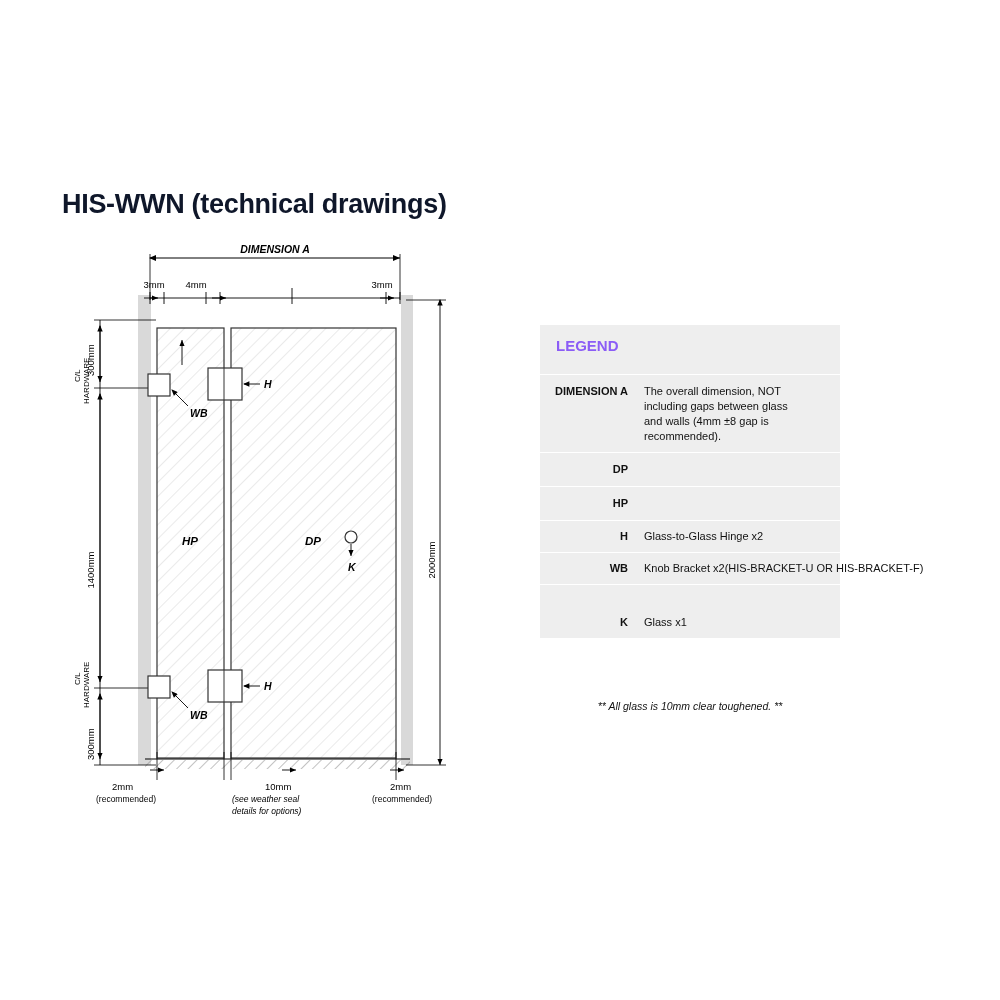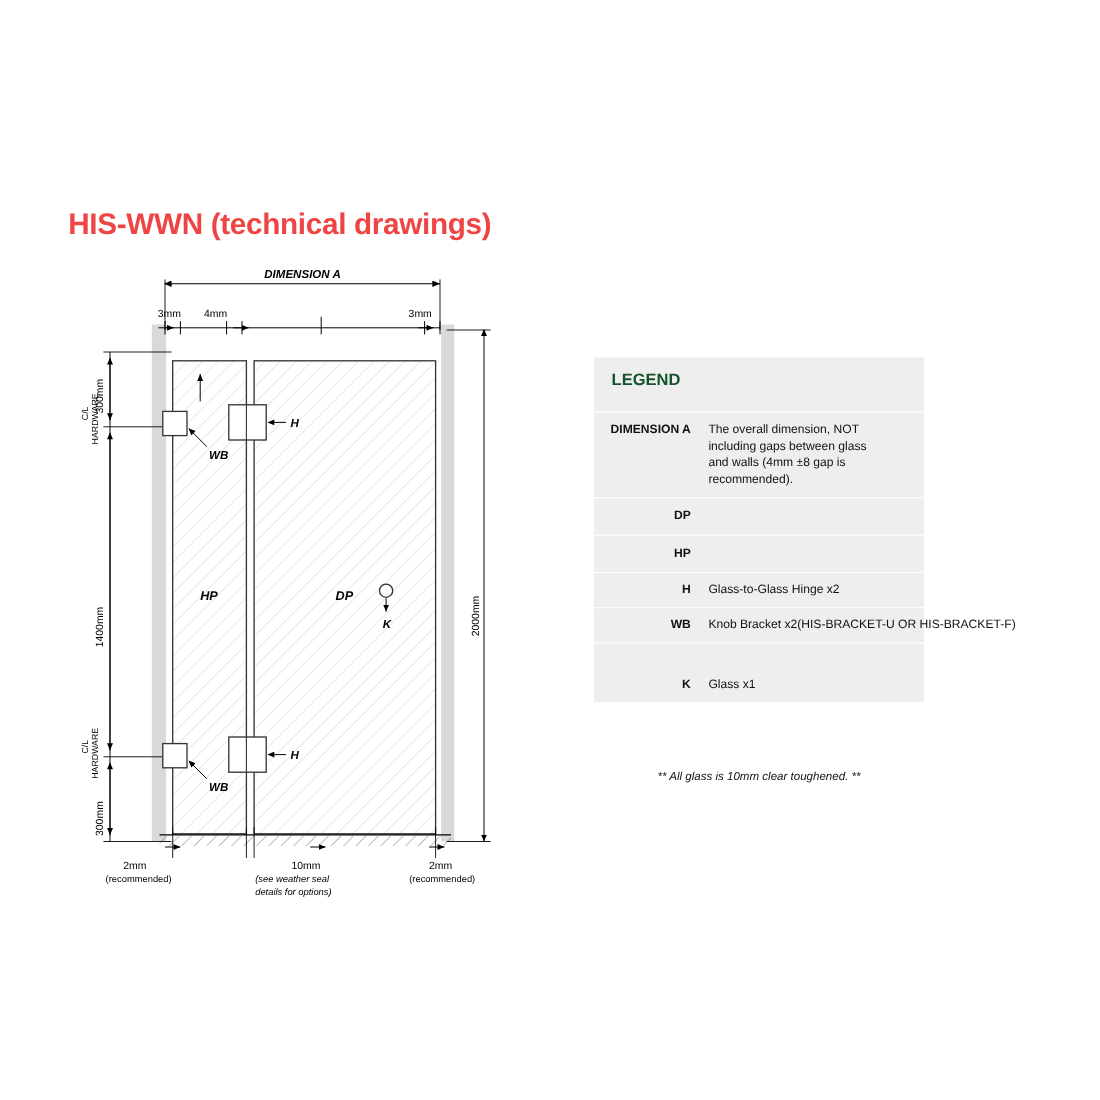--- a/index.html
+++ b/index.html
@@ -15,21 +15,21 @@
     color: #111;
     overflow: hidden;
   }
   .page-title {
     position: absolute;
     left: 62px;
     top: 189px;
     font-size: 27px;
     font-weight: bold;
     letter-spacing: -0.3px;
-    color: #ef4444;
+    color: #0f172a;
   }
 
   
   #drawing {
     position: absolute;
     left: 60px;
     top: 240px;
     width: 420px;
     height: 600px;
   }
@@ -42,21 +42,21 @@
     top: 325px;
     width: 300px;
     background: #eeeeee;
     font-size: 11px;
   }
   .legend-title {
     font-size: 15px;
     font-weight: bold;
     padding: 12px 0 20px 16px;
     border-bottom: 1px solid #ffffff;
-    color: #14532d;
+    color: #8b5cf6;
   }
   .legend-row {
     display: flex;
     align-items: flex-start;
     border-bottom: 1px solid #ffffff;
     min-height: 26px;
   }
   .legend-row:last-of-type { border-bottom: none; }
   .legend-key {
     width: 96px;

